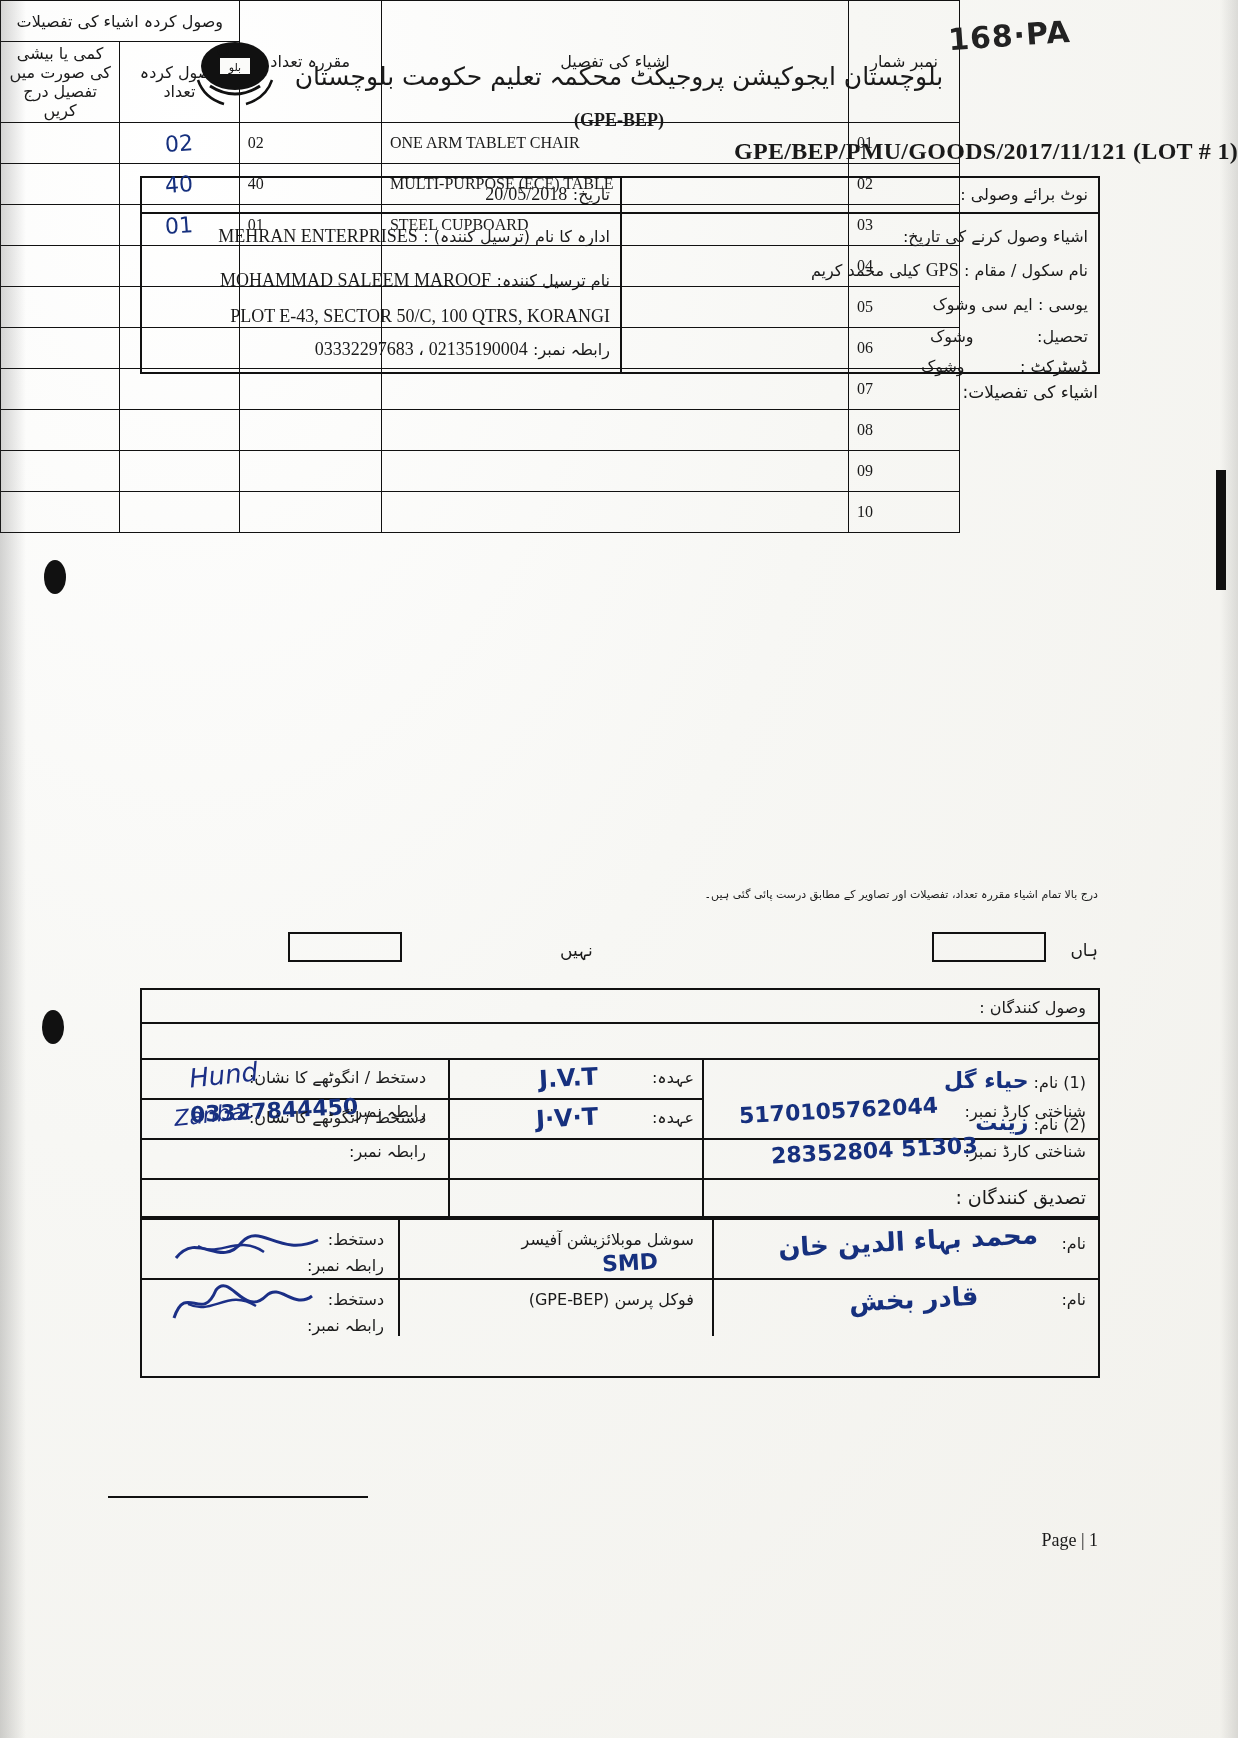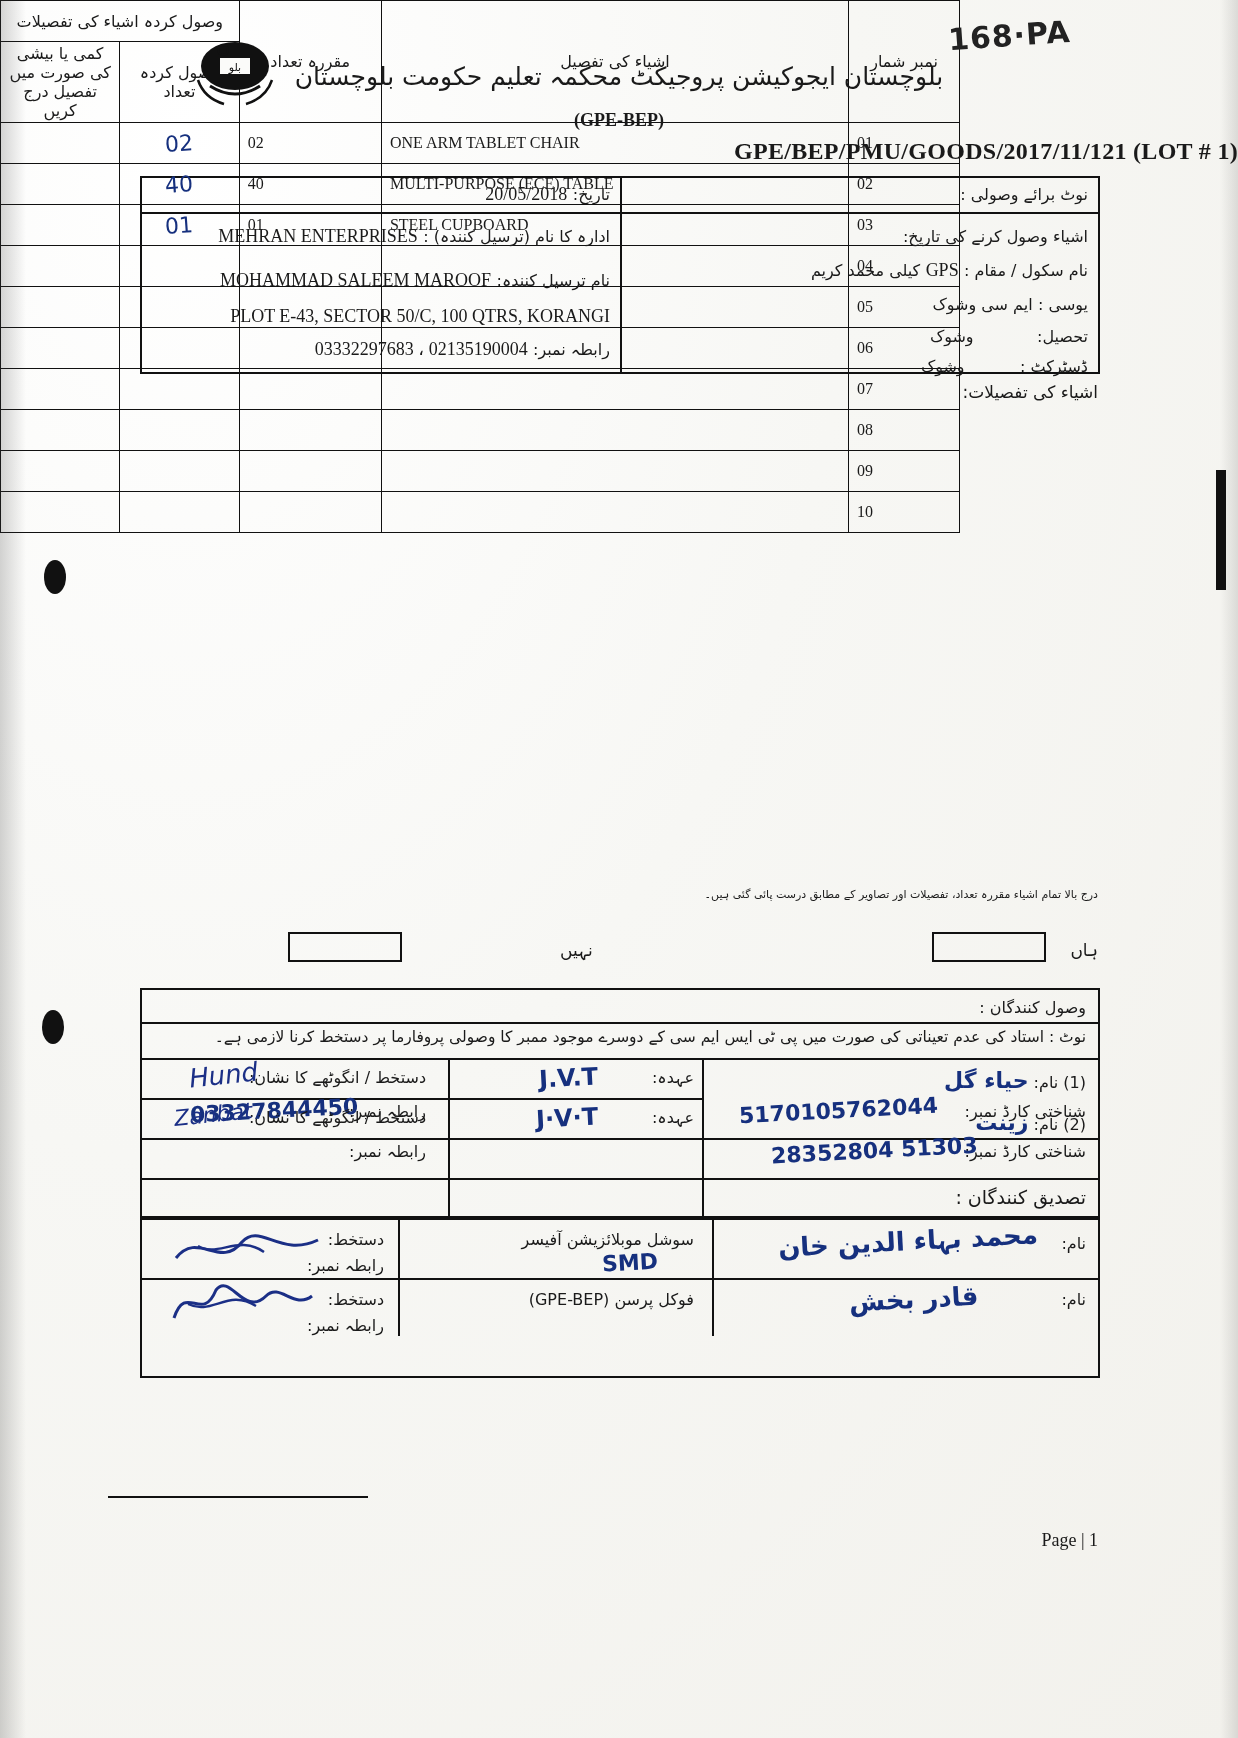--- a/index.html
+++ b/index.html
@@ -340,21 +340,20 @@
 
   <div class="verify-line">درج بالا تمام اشیاء مقررہ تعداد، تفصیلات اور تصاویر کے مطابق درست پائی گئی ہیں۔</div>
   <div class="yes-label">ہاں</div>
   <div class="yes-box"></div>
   <div class="no-label">نہیں</div>
   <div class="no-box"></div>
 
   <div class="tbl" id="recv-table">
     <div class="recv-title">وصول کنندگان :</div>
     <div class="bar" style="top:32px;"></div>
-    <div class="note-line">نوٹ :  استاد کی عدم تعیناتی کی صورت میں پی ٹی ایس ایم سی کے دوسرے موجود ممبر کا وصولی پروفارما پر دستخط کرنا لازمی ہے۔</div>
     <div class="bar" style="top:68px;"></div>
     <div class="bar" style="top:148px;"></div>
 
     <div class="vline" style="left:306px; top:68px; height:160px;"></div>
     <div class="vline" style="left:560px; top:68px; height:160px;"></div>
     <div class="bar" style="top:108px; left:0; width:560px; right:auto; border-bottom:2px solid #111;"></div>
 
     <div class="cellv" style="right:12px; top:78px;">
       <span>(1) نام:</span>
       <span class="hand" style="font-size:22px;">حیاء گل</span>

